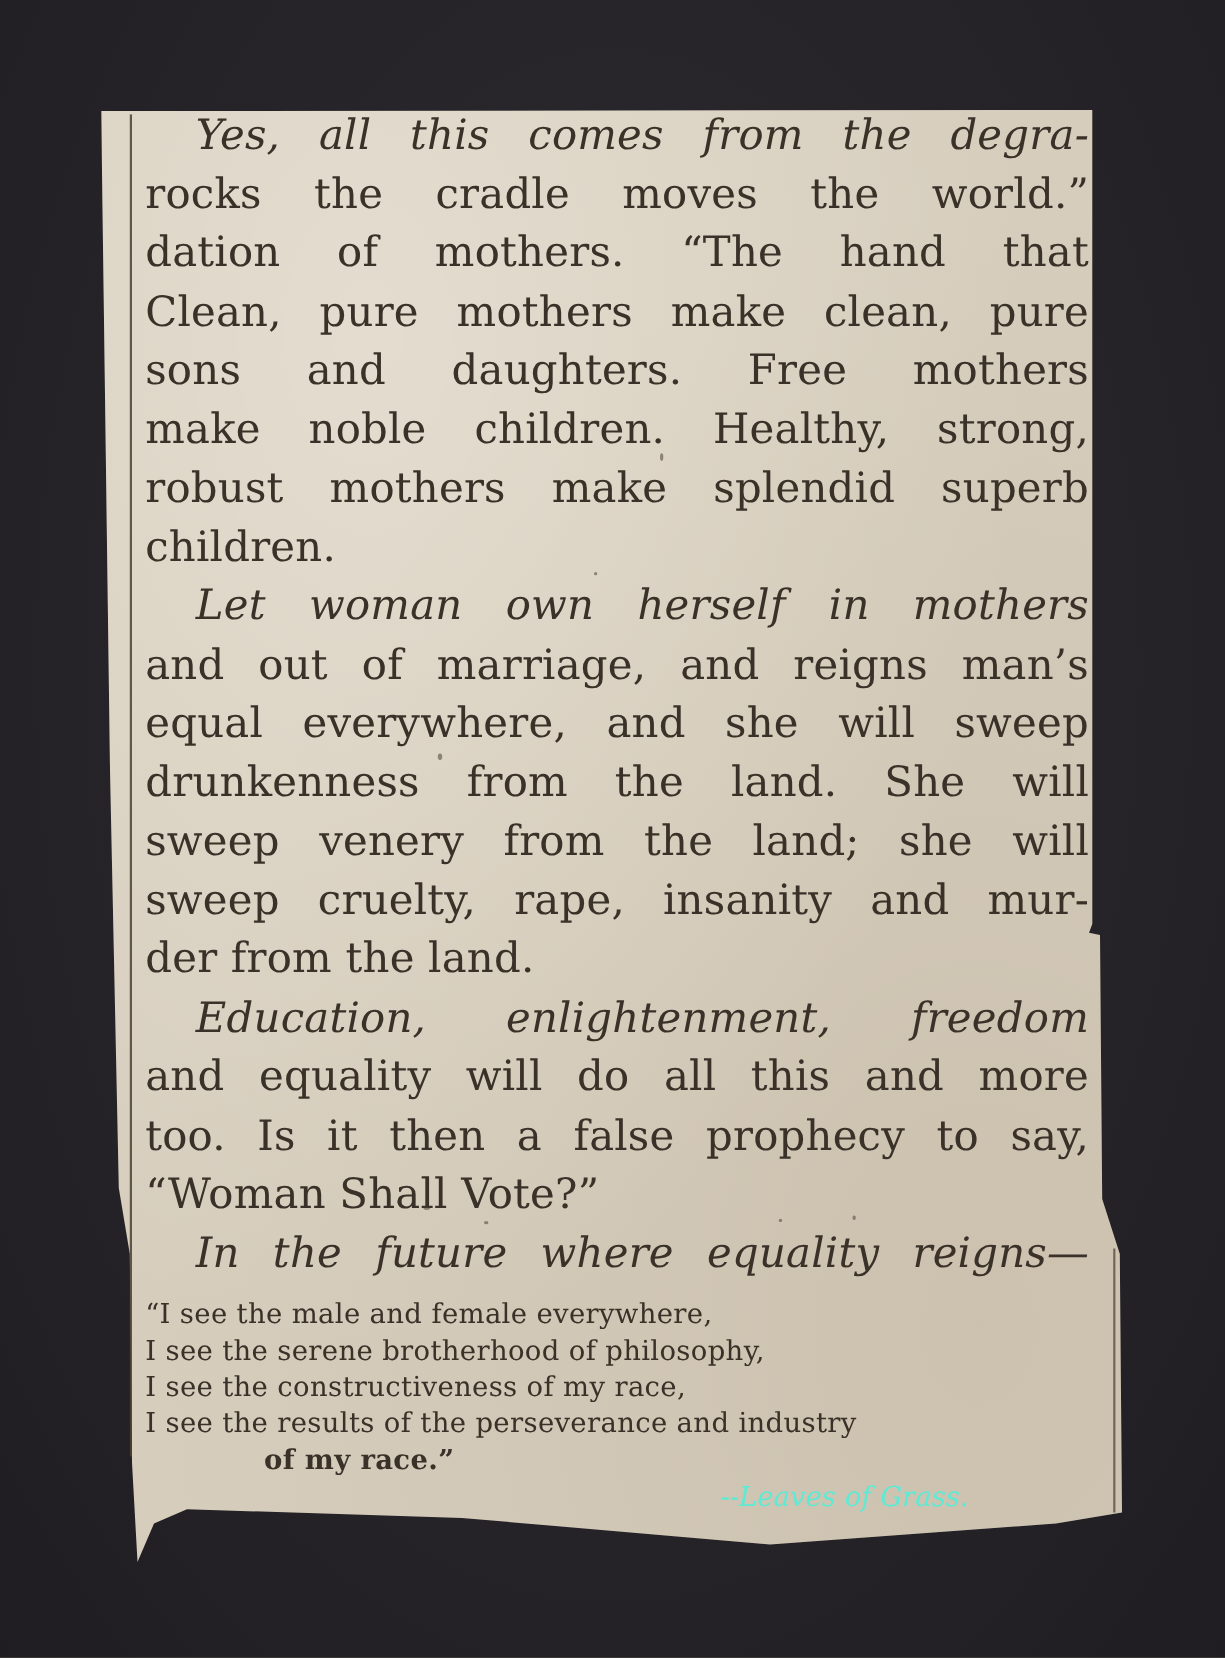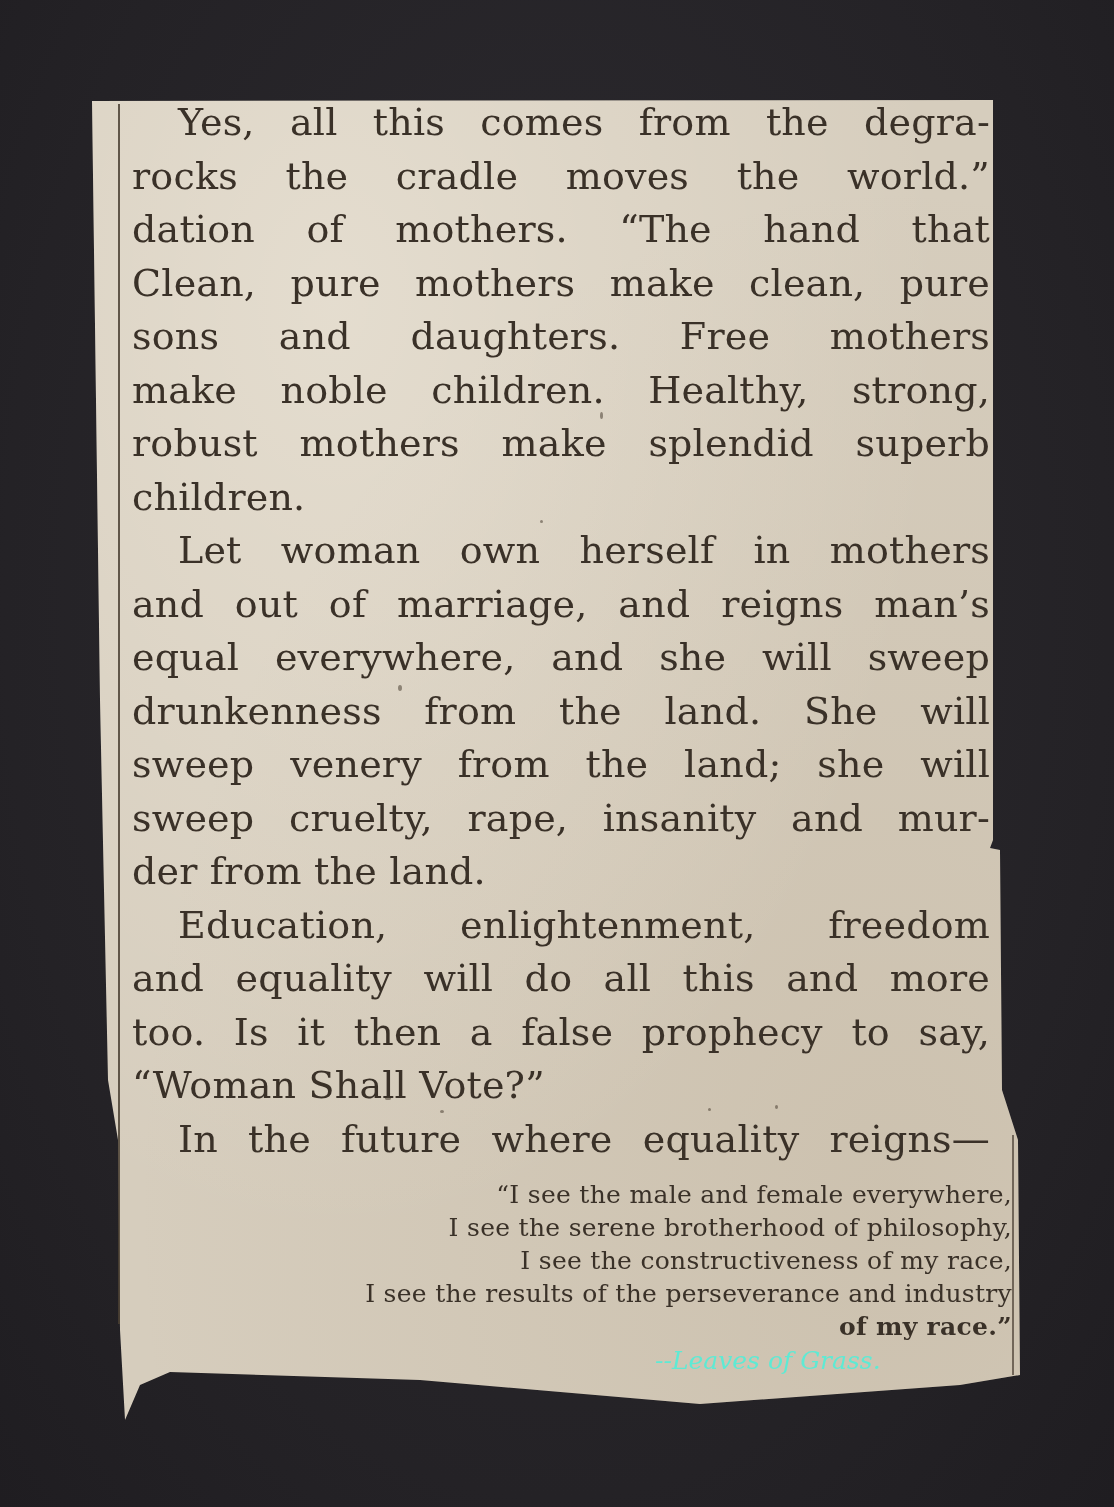--- a/index.html
+++ b/index.html
@@ -68,36 +68,36 @@
     height: 53.5px;
     letter-spacing: 0.2px;
     text-align: justify;
     text-align-last: justify;
   }
   .line.last {
     text-align-last: left;
   }
   .line.indent {
     padding-left: 46px;
+    font-style: italic;
   }
   .poem {
     position: absolute;
     left: 132px;
     top: 1178px;
     width: 880px;
     color: #3a3128;
   }
   .poem .pline {
     display: block;
     white-space: nowrap;
     font-size: 25px;
     line-height: 33px;
     height: 33px;
     letter-spacing: 0.3px;
-    text-align: right;
   }
   .poem .pline.cont {
     padding-left: 108px;
     font-weight: bold;
   }
   .attribution {
     position: absolute;
     left: 655px;
     top: 1346px;
     font-size: 25px;

